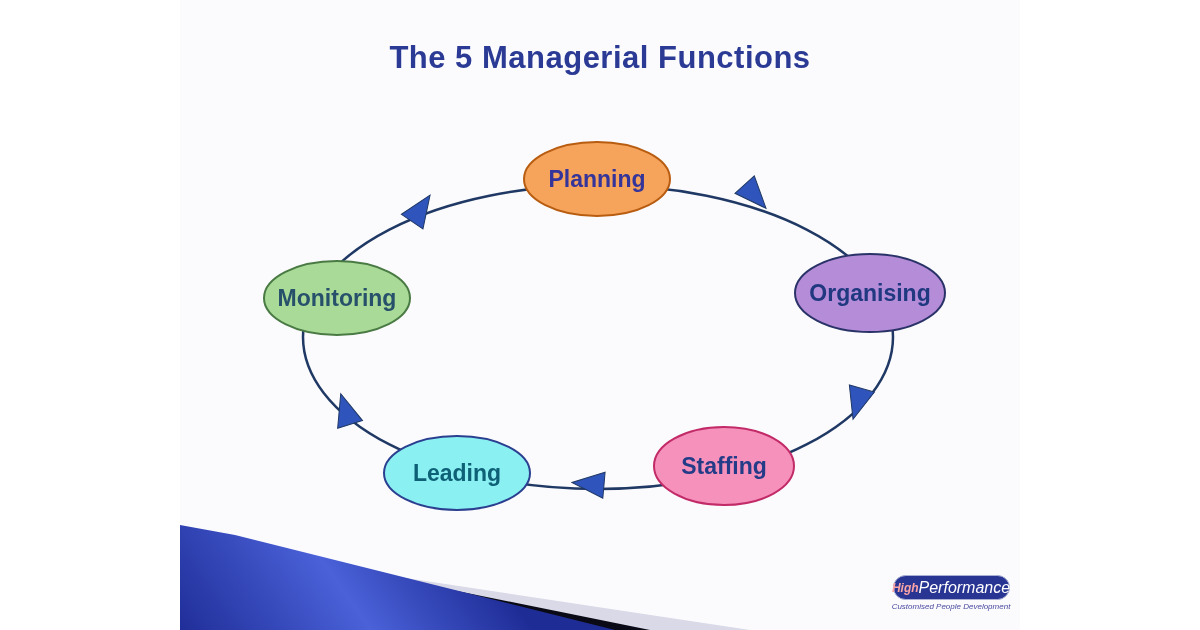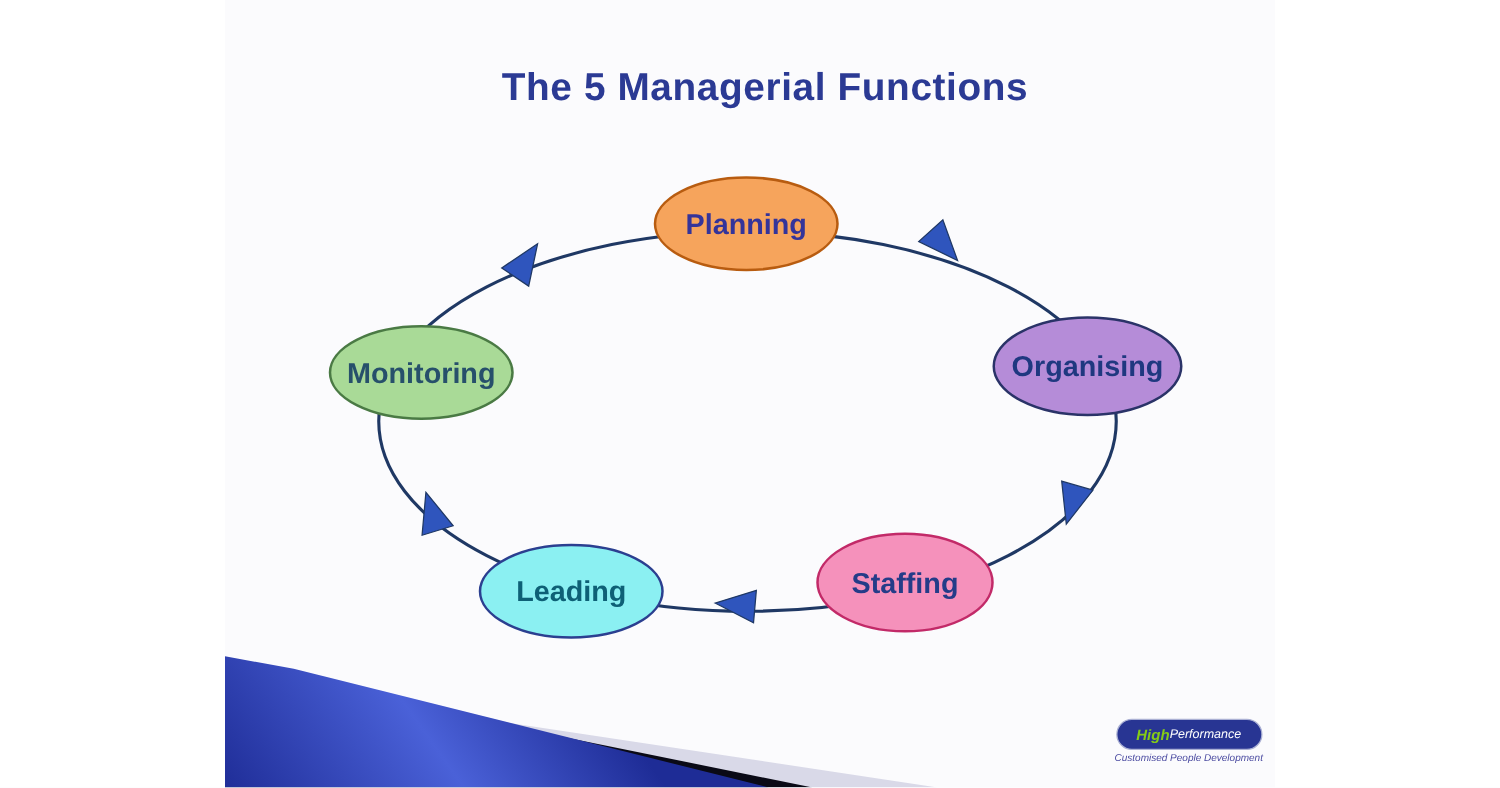--- a/index.html
+++ b/index.html
@@ -6,40 +6,40 @@
   body {
     width: 1200px; height: 630px;
     background: #ffffff;
     font-family: "Liberation Sans", sans-serif;
     overflow: hidden;
   }
   .canvas { position: relative; width: 1200px; height: 630px; background: #ffffff; }
   .slide  { position: absolute; left: 180px; top: 0; width: 840px; height: 630px; }
   .title  {
     position: absolute; top: 40px; left: 0; width: 100%;
-    margin: 12px; text-align: center;
+    margin: 0; text-align: center;
     font-size: 31px; font-weight: bold; letter-spacing: 0.5px;
   }
   .diagram { position: absolute; left: 0; top: 0; width: 840px; height: 630px; }
   .diagram text.node-label {
     font-family: "Liberation Sans", sans-serif;
     font-weight: bold; font-size: 23px;
   }
   .logo { position: absolute; left: 711px; top: 575px; width: 120px; text-align: center; }
   .logo-pill {
     width: 117px; height: 25px; margin: 0 auto;
     border-radius: 13px; border: 1px solid #aab0d4;
     display: flex; align-items: center; justify-content: center;
     box-sizing: border-box; white-space: nowrap;
   }
   .logo-high {
-    color: #84cc16; font-style: italic; font-weight: bold;
+    color: #fca5a5; font-style: italic; font-weight: bold;
     font-size: 12px; 
   }
-  .logo-perf { color: #ffffff; font-style: italic; font-size: 10px; }
+  .logo-perf { color: #ffffff; font-style: italic; font-size: 16px; }
   .logo-tagline {
     margin-top: 2px; font-size: 8px; font-style: italic;
     white-space: nowrap; font-weight: normal;
   }
 </style>
 </head>
 <body>
 
 <div class="canvas">
   <div class="slide" style="background-color: rgb(251, 251, 253);">

